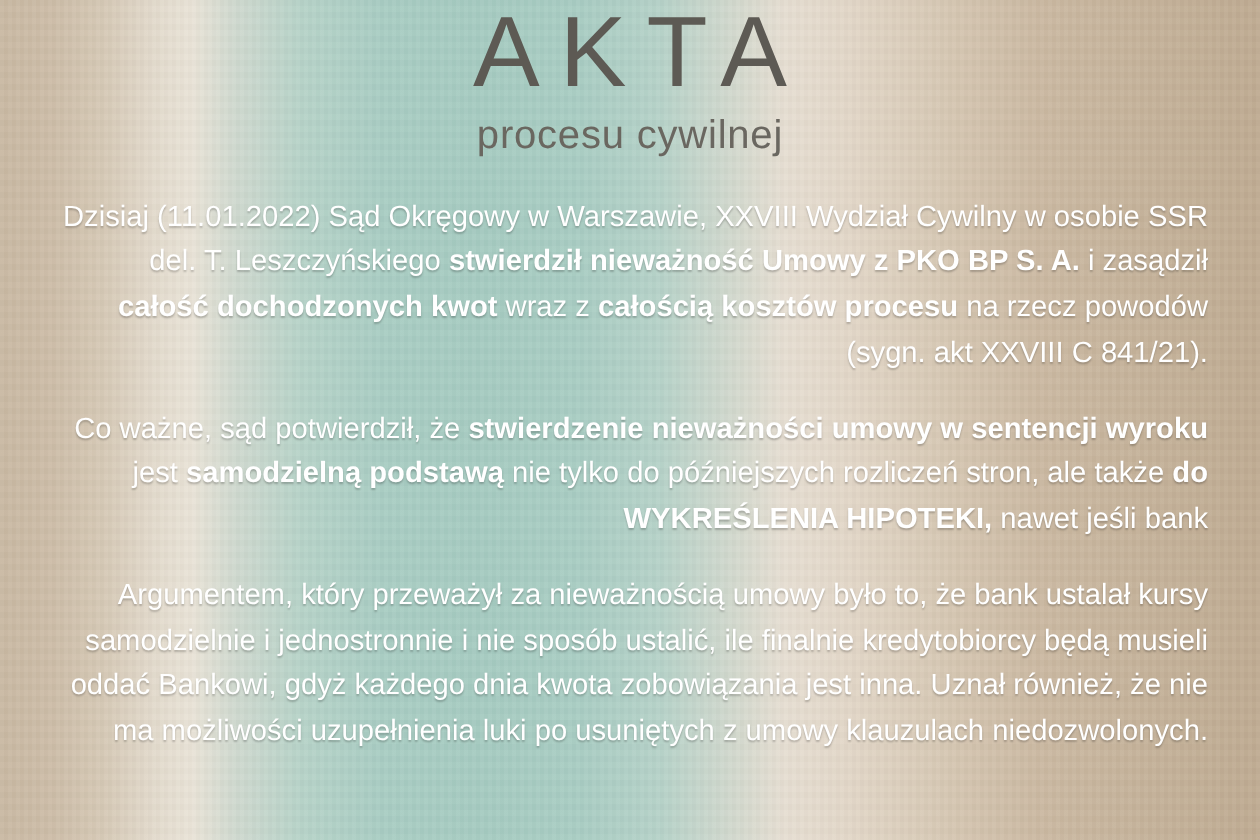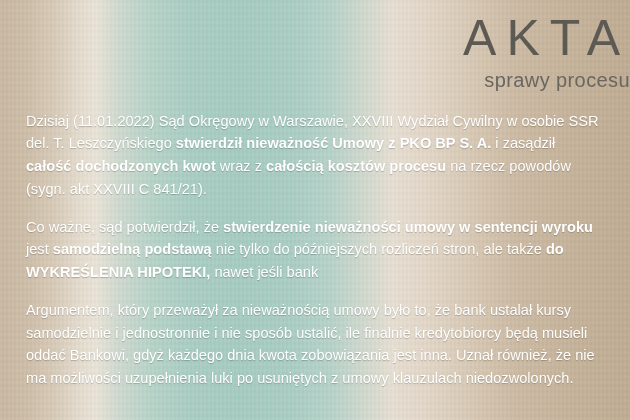--- a/index.html
+++ b/index.html
@@ -45,22 +45,22 @@
     position: absolute;
     inset: 0;
     pointer-events: none;
     background:
       repeating-linear-gradient(90deg, rgba(255,255,255,0.05) 0 2px, rgba(0,0,0,0.02) 2px 4px),
       repeating-linear-gradient(0deg, rgba(255,255,255,0.03) 0 3px, rgba(0,0,0,0.015) 3px 6px);
     opacity: 0.6;
   }
   .header {
     position: relative;
-    text-align: right;
-    padding-top: 12px;
+    text-align: center;
+    padding-top: 0;
   }
   .title {
     font-size: 50px;
     letter-spacing: 10px;
     color: #5d5a54;
     font-weight: 400;
     line-height: 1.05;
     text-indent: 10px;
   }
   .subtitle {
@@ -68,39 +68,39 @@
     font-size: 20px;
     color: #6a6760;
     letter-spacing: 0.4px;
   }
   .body-text {
     position: relative;
     margin: 18px 26px 0 26px;
     color: #ffffff;
     font-size: 14.6px;
     line-height: 1.56;
-    text-align: left;
+    text-align: right;
     text-shadow: 0 1px 1px rgba(0,0,0,0.22);
   }
   .body-text p {
     margin: 0 0 15px 0;
   }
   .body-text b {
     font-weight: bold;
   }
 </style>
 </head>
 <body>
 
 <div class="poster">
   <div class="grain"></div>
 
   <div class="header">
     <div class="title">AKTA</div>
-    <div class="subtitle">sprawy procesu</div>
+    <div class="subtitle">procesu cywilnej</div>
   </div>
 
   <div class="body-text" id="body-text">
       <p><span>Dzisiaj (11.01.2022) Sąd Okręgowy w Warszawie, XXVIII Wydział Cywilny w osobie SSR del. T. Leszczyńskiego </span><b>stwierdził nieważność Umowy z PKO BP S. A.</b><span> i zasądził </span><b>całość dochodzonych kwot</b><span> wraz z </span><b>całością kosztów procesu</b><span> na rzecz powodów (sygn. akt XXVIII C 841/21).</span></p>
       <p><span>Co ważne, sąd potwierdził, że </span><b>stwierdzenie nieważności umowy w sentencji wyroku</b><span> jest </span><b>samodzielną podstawą</b><span> nie tylko do późniejszych rozliczeń stron, ale także </span><b>do WYKREŚLENIA HIPOTEKI,</b><span> nawet jeśli bank</span></p>
       <p><span>Argumentem, który przeważył za nieważnością umowy było to, że bank ustalał kursy samodzielnie i jednostronnie i nie sposób ustalić, ile finalnie kredytobiorcy będą musieli oddać Bankowi, gdyż każdego dnia kwota zobowiązania jest inna. Uznał również, że nie ma możliwości uzupełnienia luki po usuniętych z umowy klauzulach niedozwolonych.</span></p>
     </div>
 </div>
 
 </body></html>

